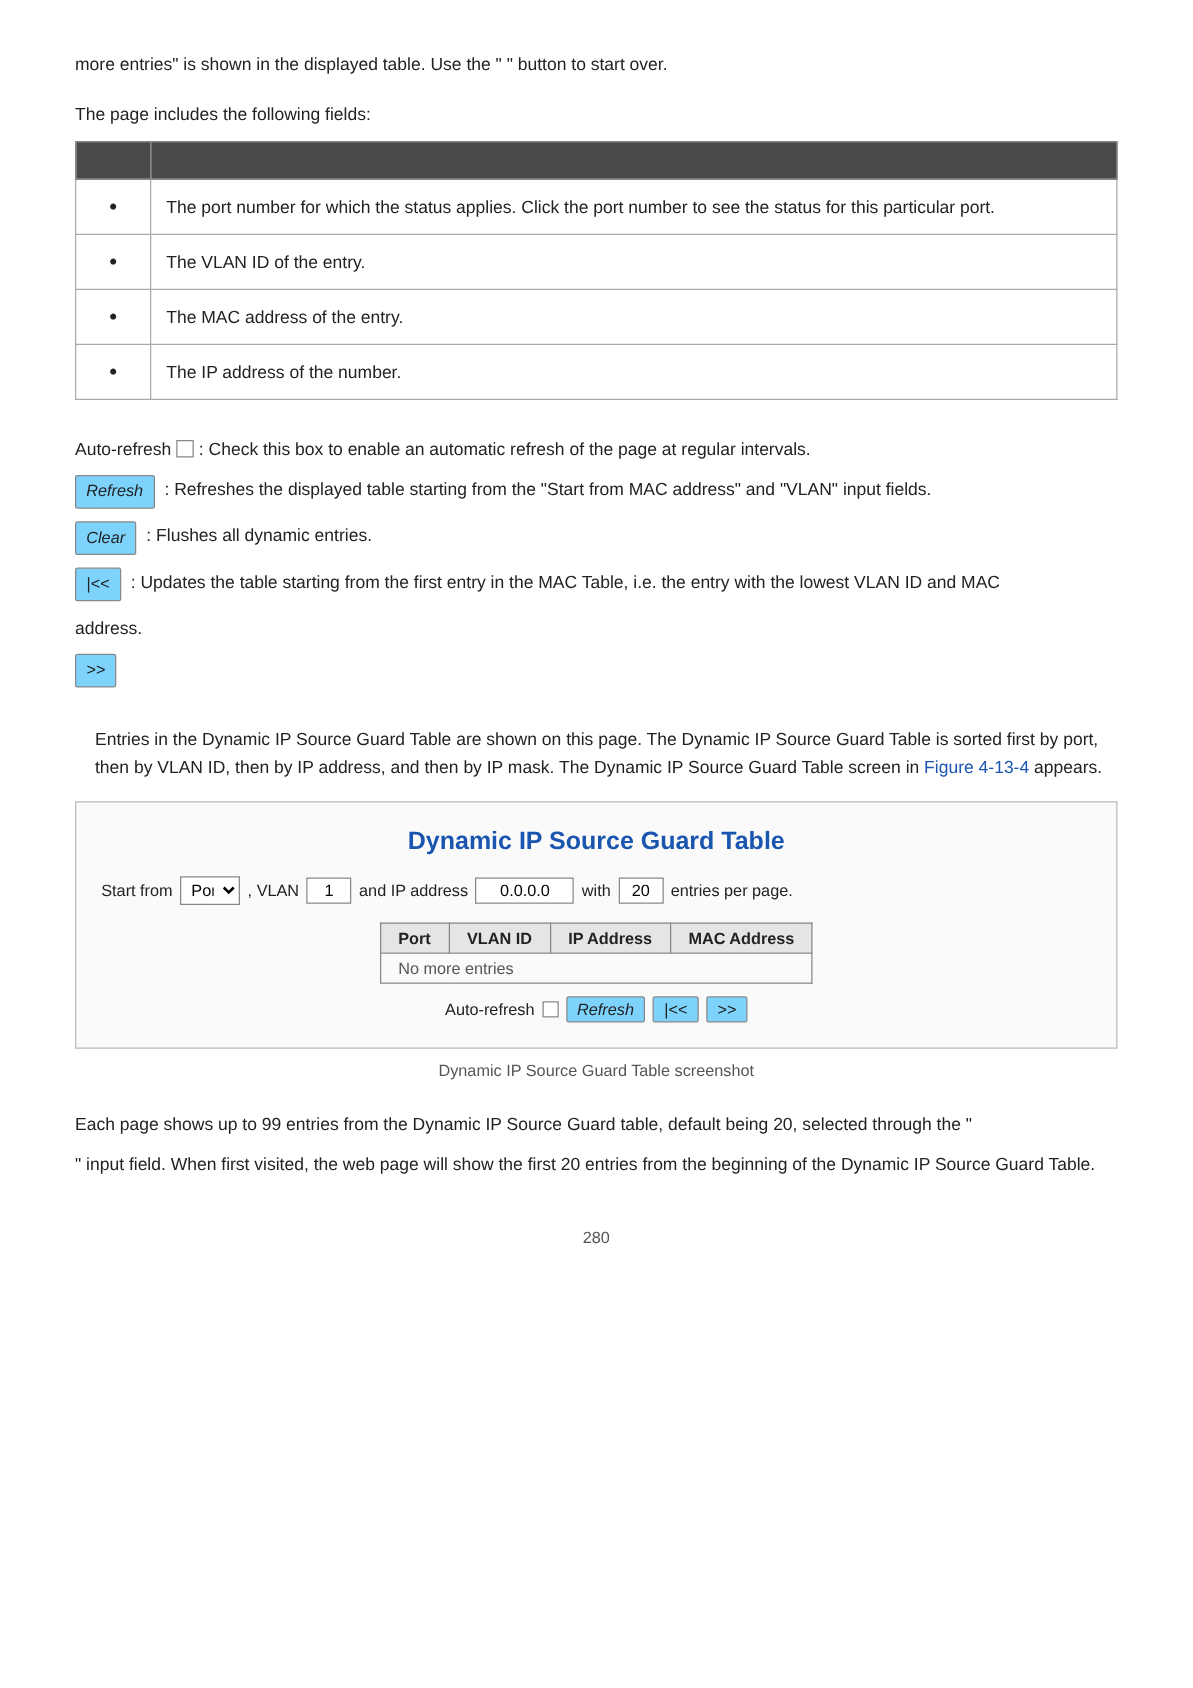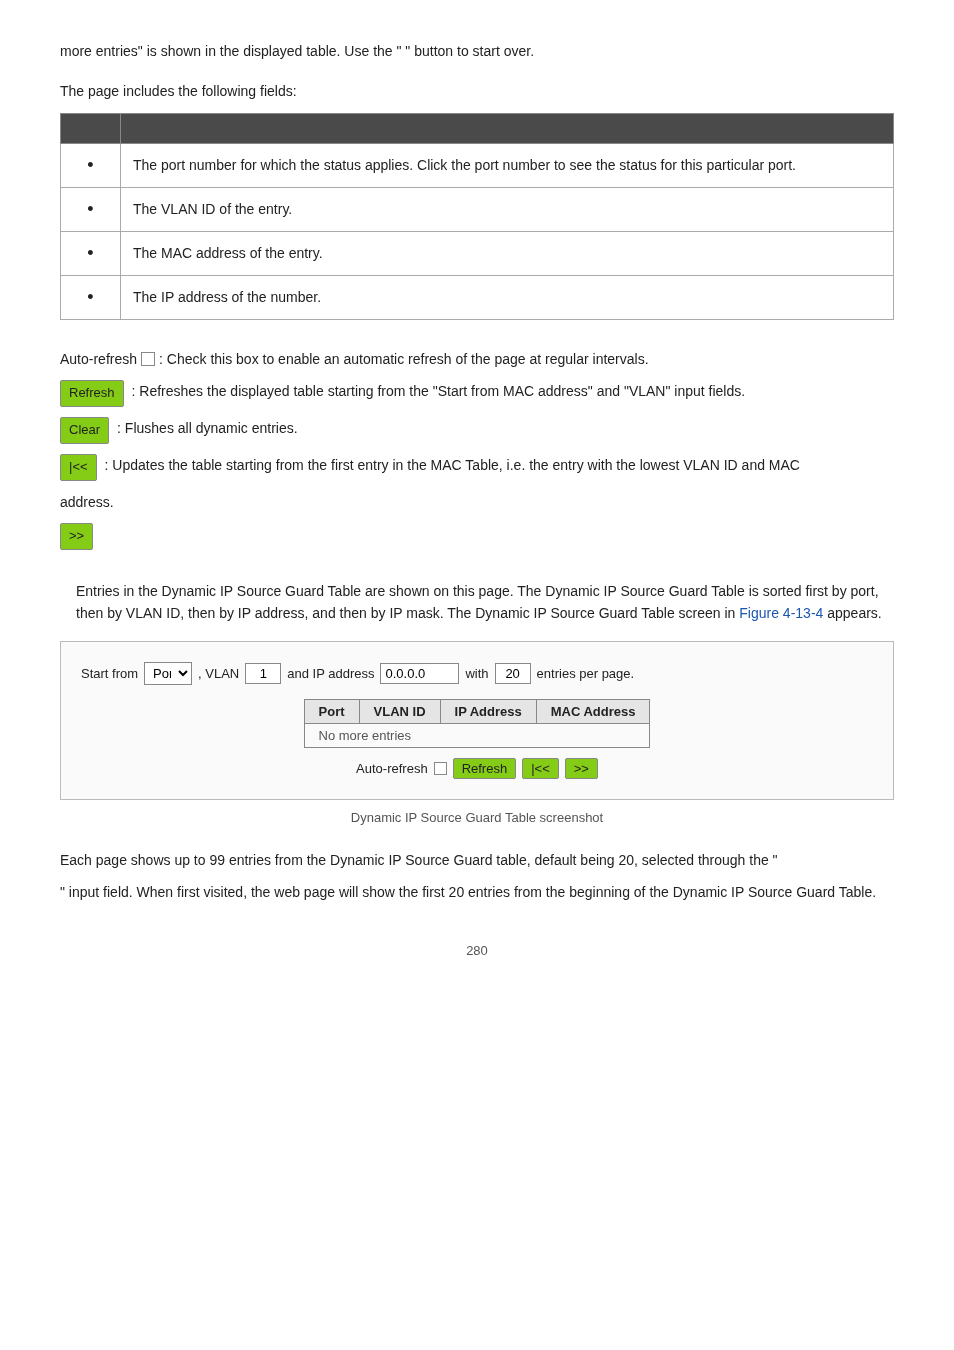--- a/index.html
+++ b/index.html
@@ -51,26 +51,27 @@
       align-items: flex-start;
       margin-bottom: 10px;
       line-height: 1.6;
     }
     .control-row .btn-wrap {
       margin-right: 8px;
       flex-shrink: 0;
     }
     .ctrl-btn {
       border: 1px solid #888;
-      background: #84cc16;
+      background: #7dd3fc;
       padding: 2px 8px;
       font-size: 13px;
       cursor: pointer;
       border-radius: 2px;
       display: inline-block;
+      font-style: italic;
     }
     .checkbox-inline {
       display: inline-block;
       width: 14px;
       height: 14px;
       border: 1px solid #888;
       background: #fff;
       vertical-align: middle;
       margin: 0 4px;
       flex-shrink: 0;
@@ -110,20 +111,21 @@
       border: 1px solid #888;
       padding: 2px 4px;
       font-size: 13px;
       background: #fff;
     }
     .start-from-row .port-select {
       width: 48px;
     }
     .start-from-row .ip-input {
       width: 79px;
+      text-align: center;
     }
     .start-from-row .entries-input {
       width: 36px;
       text-align: center;
     }
     .inner-table-wrap {
       display: flex;
       justify-content: center;
       margin-bottom: 10px;
     }
@@ -259,20 +261,21 @@
     </div>
   </div>
 
 </div>
 
 <p class="section-text">
   <span>Entries in the Dynamic IP Source Guard Table are shown on this page. The Dynamic IP Source Guard Table is sorted first by port, then by VLAN ID, then by IP address, and then by IP mask. The Dynamic IP Source Guard Table screen in </span><a class="fig-link">Figure 4-13-4</a><span> appears.</span>
 </p>
 
 <div class="figure-container">
+  <div class="figure-title">Dynamic IP Source Guard Table</div>
 
   <div class="start-from-row">
     <span>Start from</span>
     <select class="port-select">
       <option>Port 1</option>
     </select>
     <span>, VLAN</span>
     <input type="text" value="1" class="entries-input" style="">
     <span>and IP address</span>
     <input type="text" value="0.0.0.0" class="ip-input" style="">

